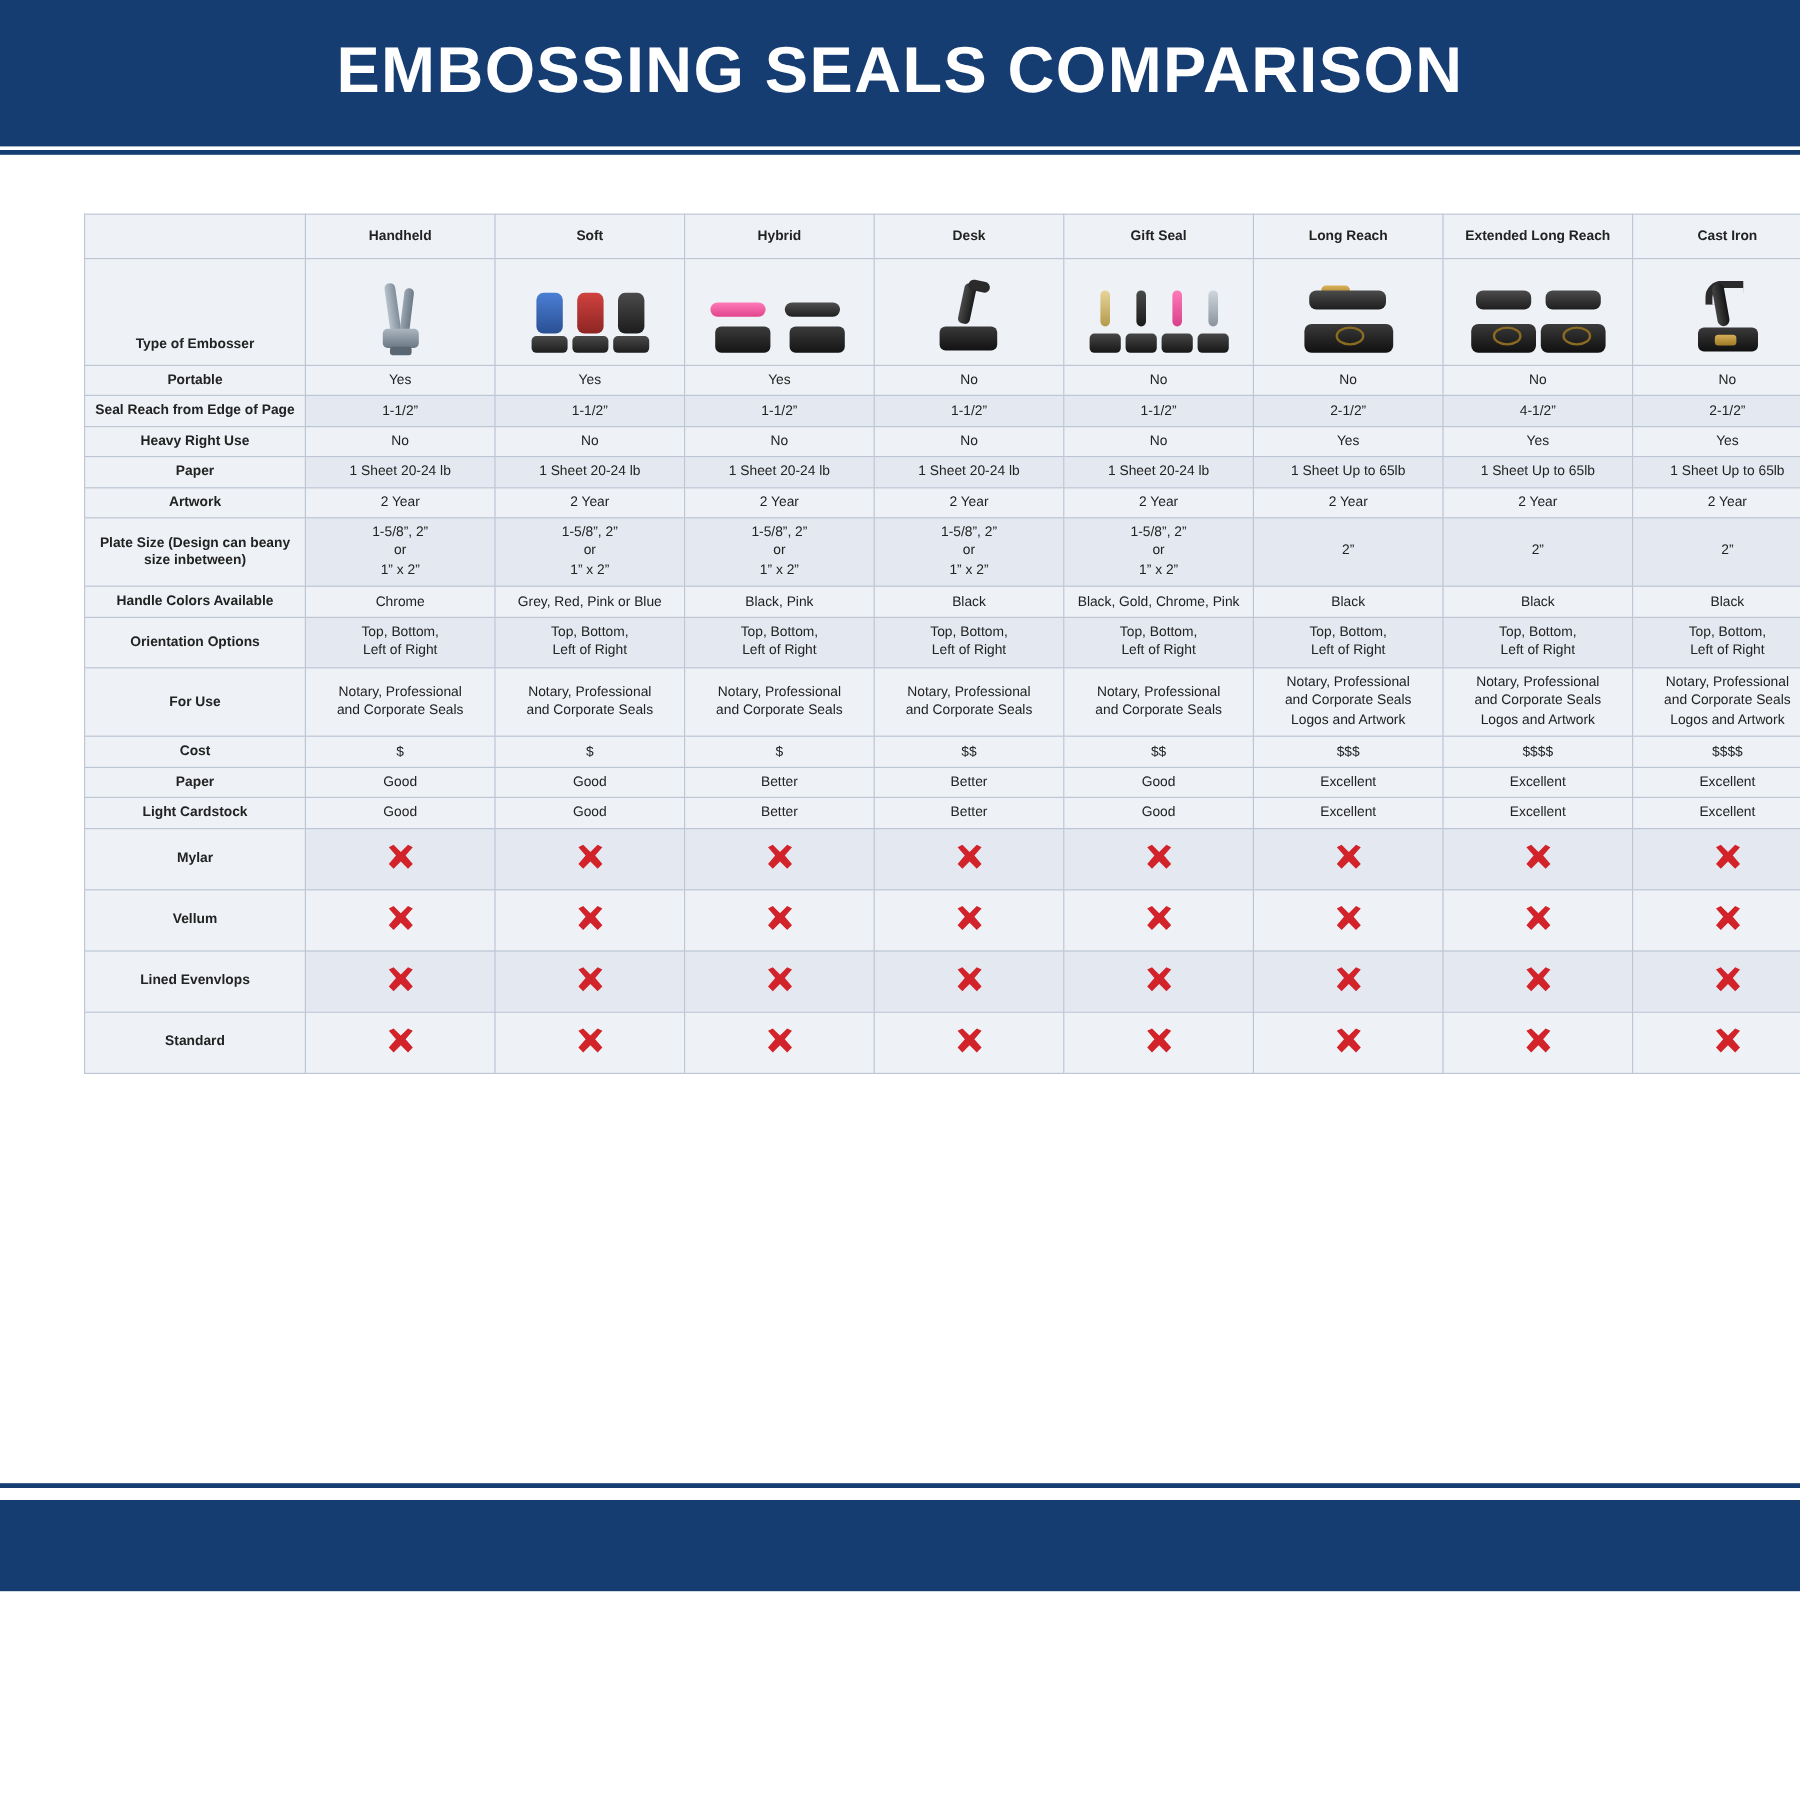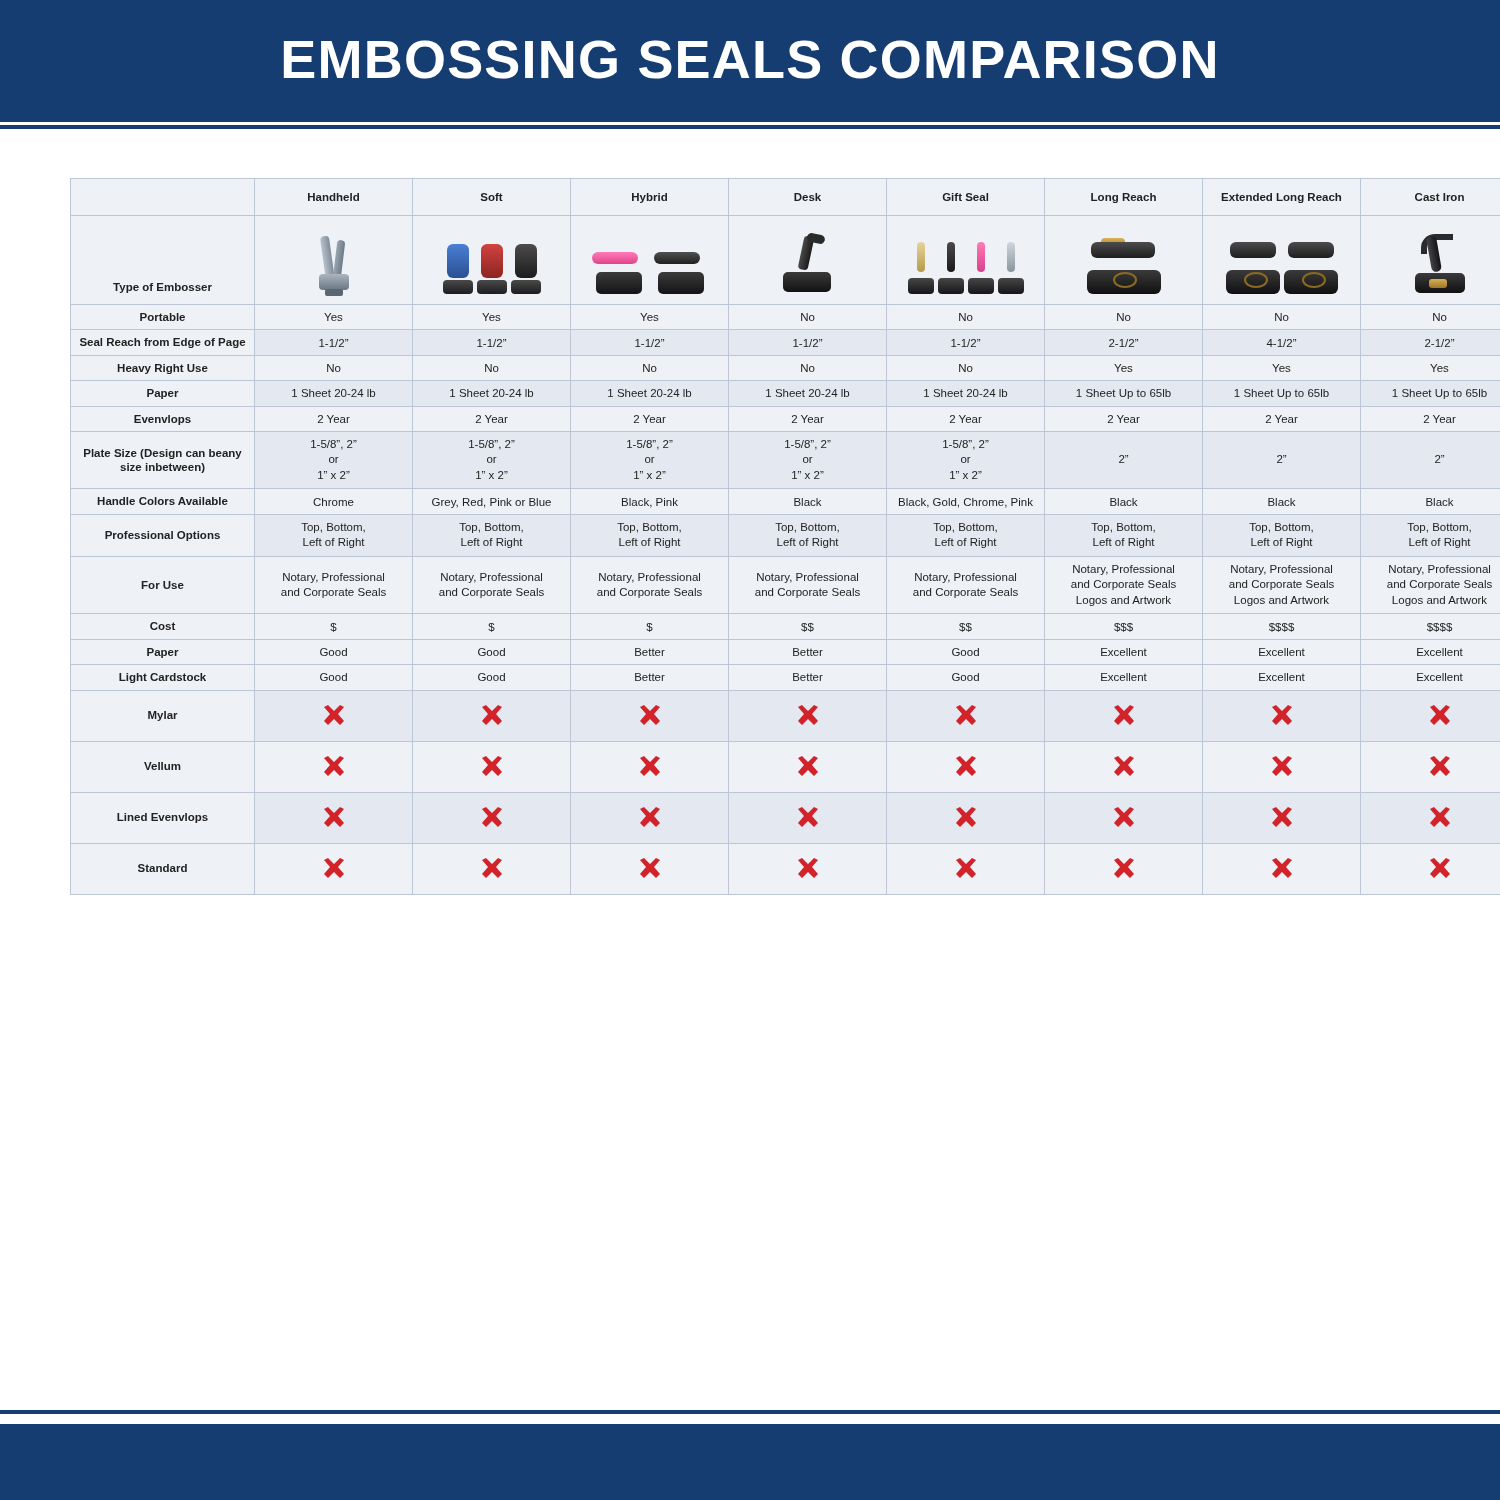--- a/index.html
+++ b/index.html
@@ -10,21 +10,21 @@
   body {
     width: 1500px;
     height: 1500px;
     font-family: "Liberation Sans", sans-serif;
     color: #1a1a1a;
     overflow: hidden;
   }
   .page {
     position: relative;
     width: 1500px;
-    height: 1500px;
+    height: 1326px;
     background: #ffffff;
   }
   
   .header-band {
     position: absolute;
     top: 0; left: 0;
     width: 1500px;
     height: 122px;
     background: #153d72;
   }
@@ -459,21 +459,21 @@
           <td>1 Sheet 20-24 lb</td>
           <td>1 Sheet 20-24 lb</td>
           <td>1 Sheet 20-24 lb</td>
           <td>1 Sheet 20-24 lb</td>
           <td>1 Sheet Up to 65lb</td>
           <td>1 Sheet Up to 65lb</td>
           <td>1 Sheet Up to 65lb</td>
         </tr>
 
         <tr>
-          <td class="rowhead">Evenvlops</td>
+          <td class="rowhead">Artwork</td>
           <td>2 Year</td>
           <td>2 Year</td>
           <td>2 Year</td>
           <td>2 Year</td>
           <td>2 Year</td>
           <td>2 Year</td>
           <td>2 Year</td>
           <td>2 Year</td>
         </tr>
 
@@ -505,21 +505,21 @@
           <td>Grey, Red, Pink or Blue</td>
           <td>Black, Pink</td>
           <td>Black</td>
           <td>Black, Gold, Chrome, Pink</td>
           <td>Black</td>
           <td>Black</td>
           <td>Black</td>
         </tr>
 
         <tr class="zebra-alt">
-          <td class="rowhead">Professional Options</td>
+          <td class="rowhead">Orientation Options</td>
           <td class="cell-multiline" style="white-space:pre-line">Top, Bottom,
 Left of Right</td>
           <td class="cell-multiline" style="white-space:pre-line">Top, Bottom,
 Left of Right</td>
           <td class="cell-multiline" style="white-space:pre-line">Top, Bottom,
 Left of Right</td>
           <td class="cell-multiline" style="white-space:pre-line">Top, Bottom,
 Left of Right</td>
           <td class="cell-multiline" style="white-space:pre-line">Top, Bottom,
 Left of Right</td>

